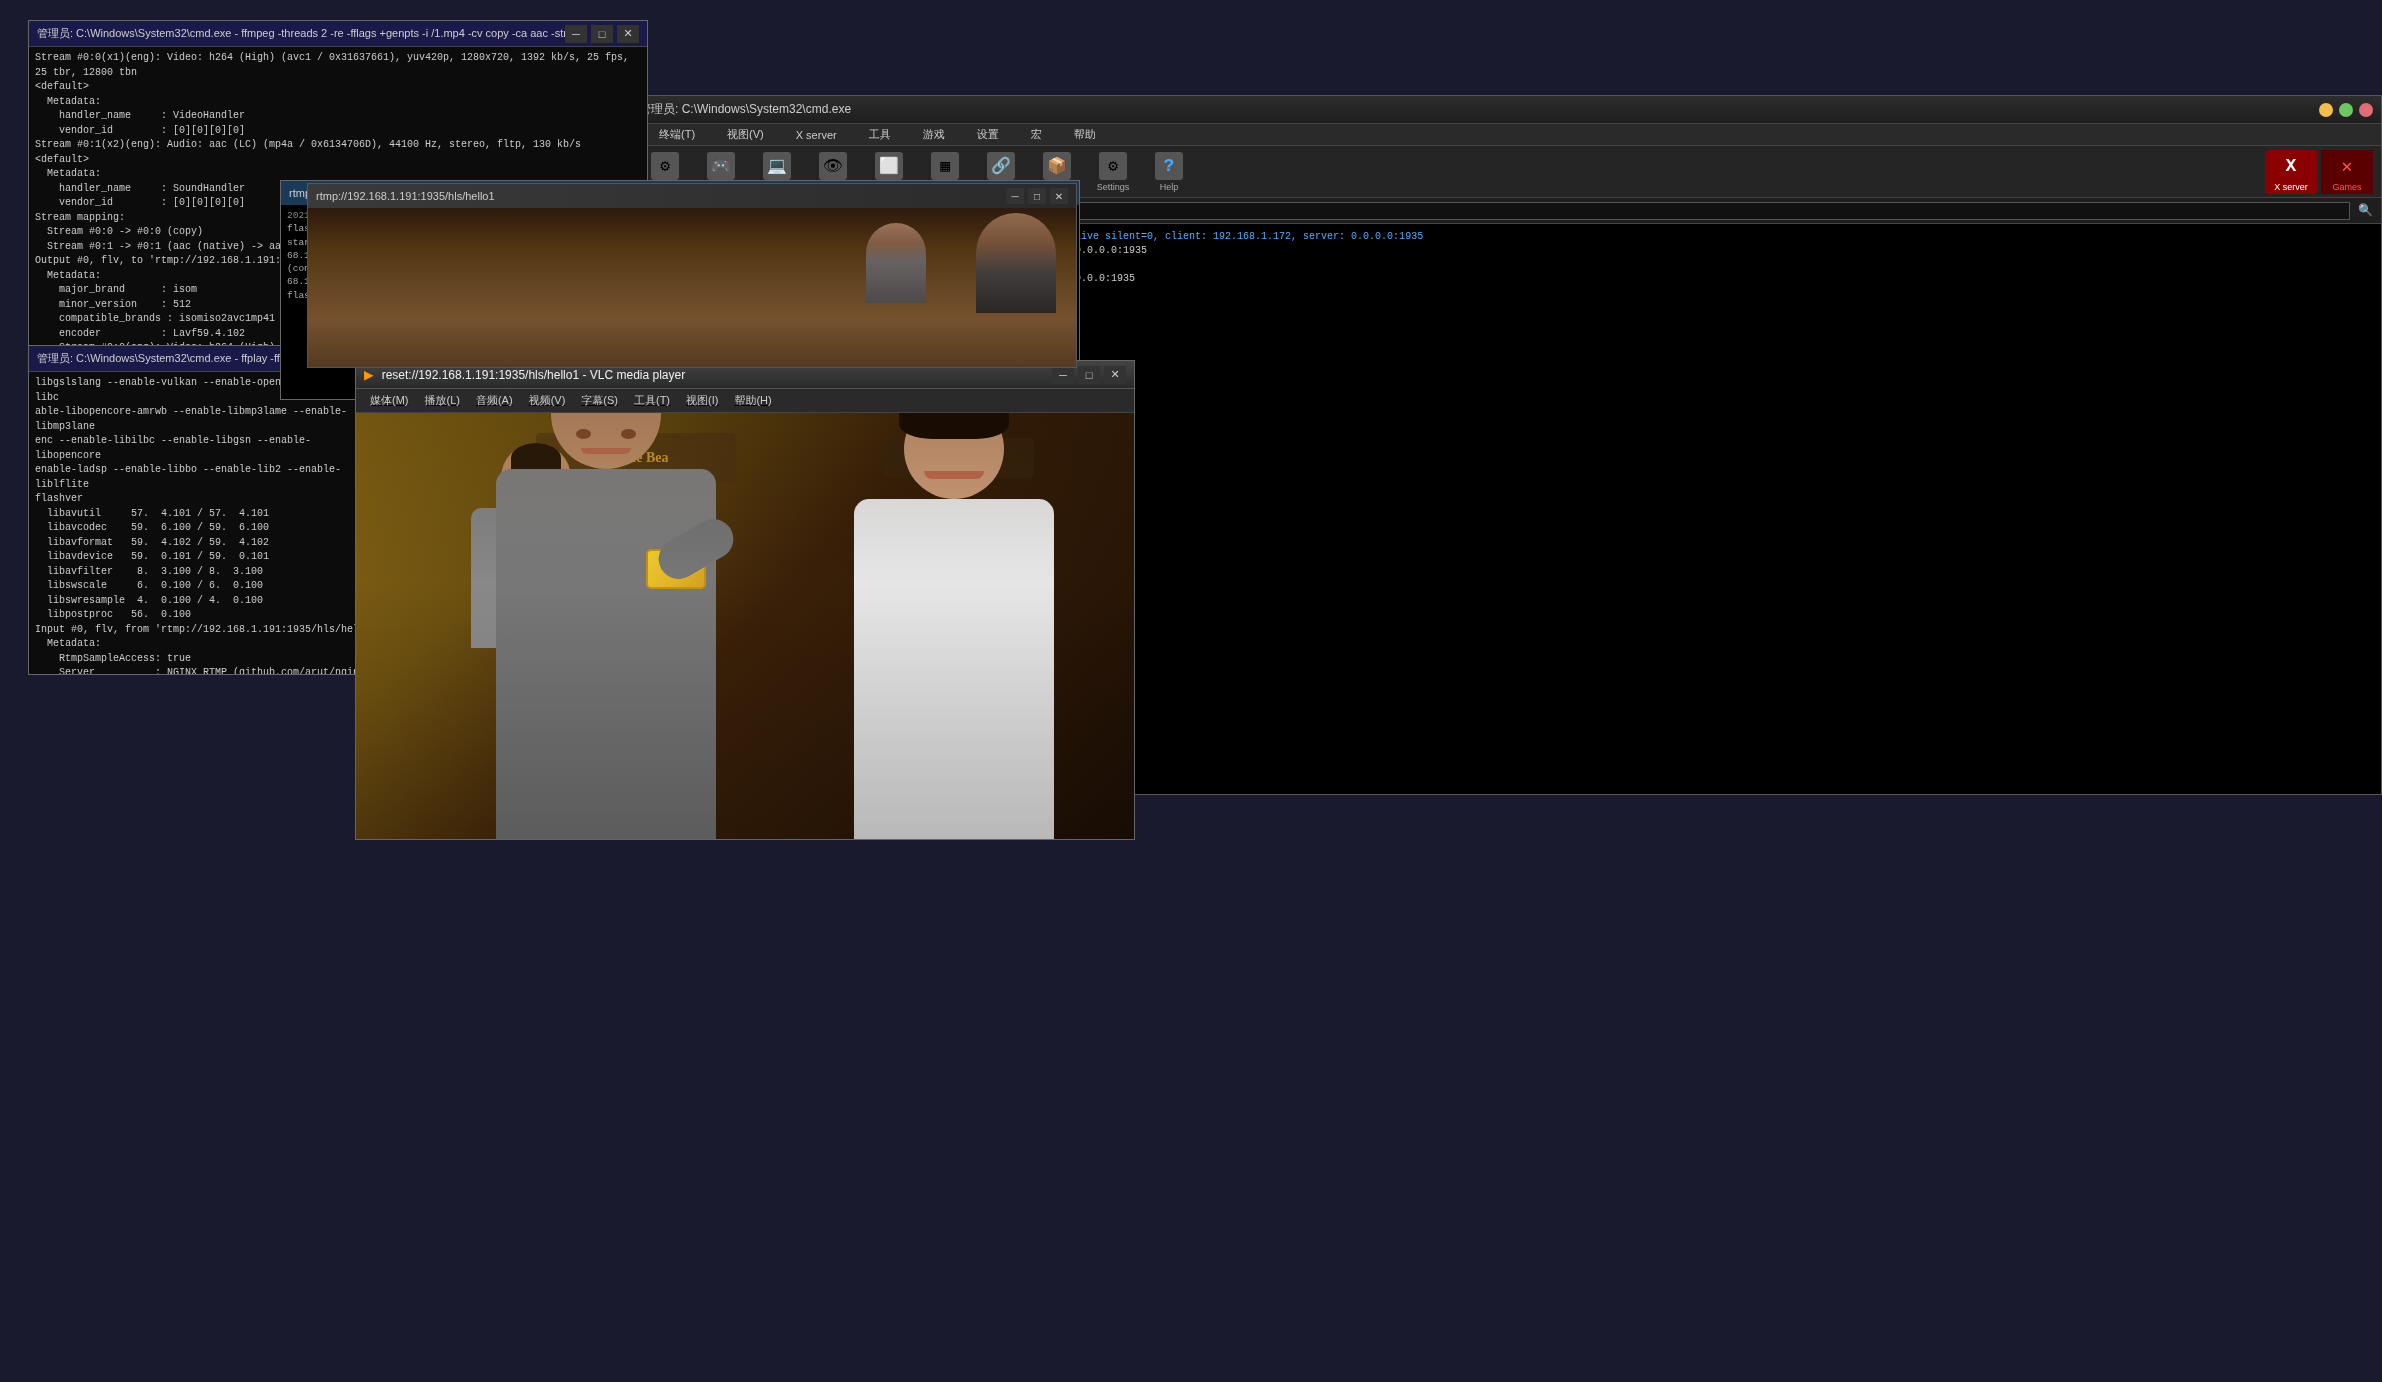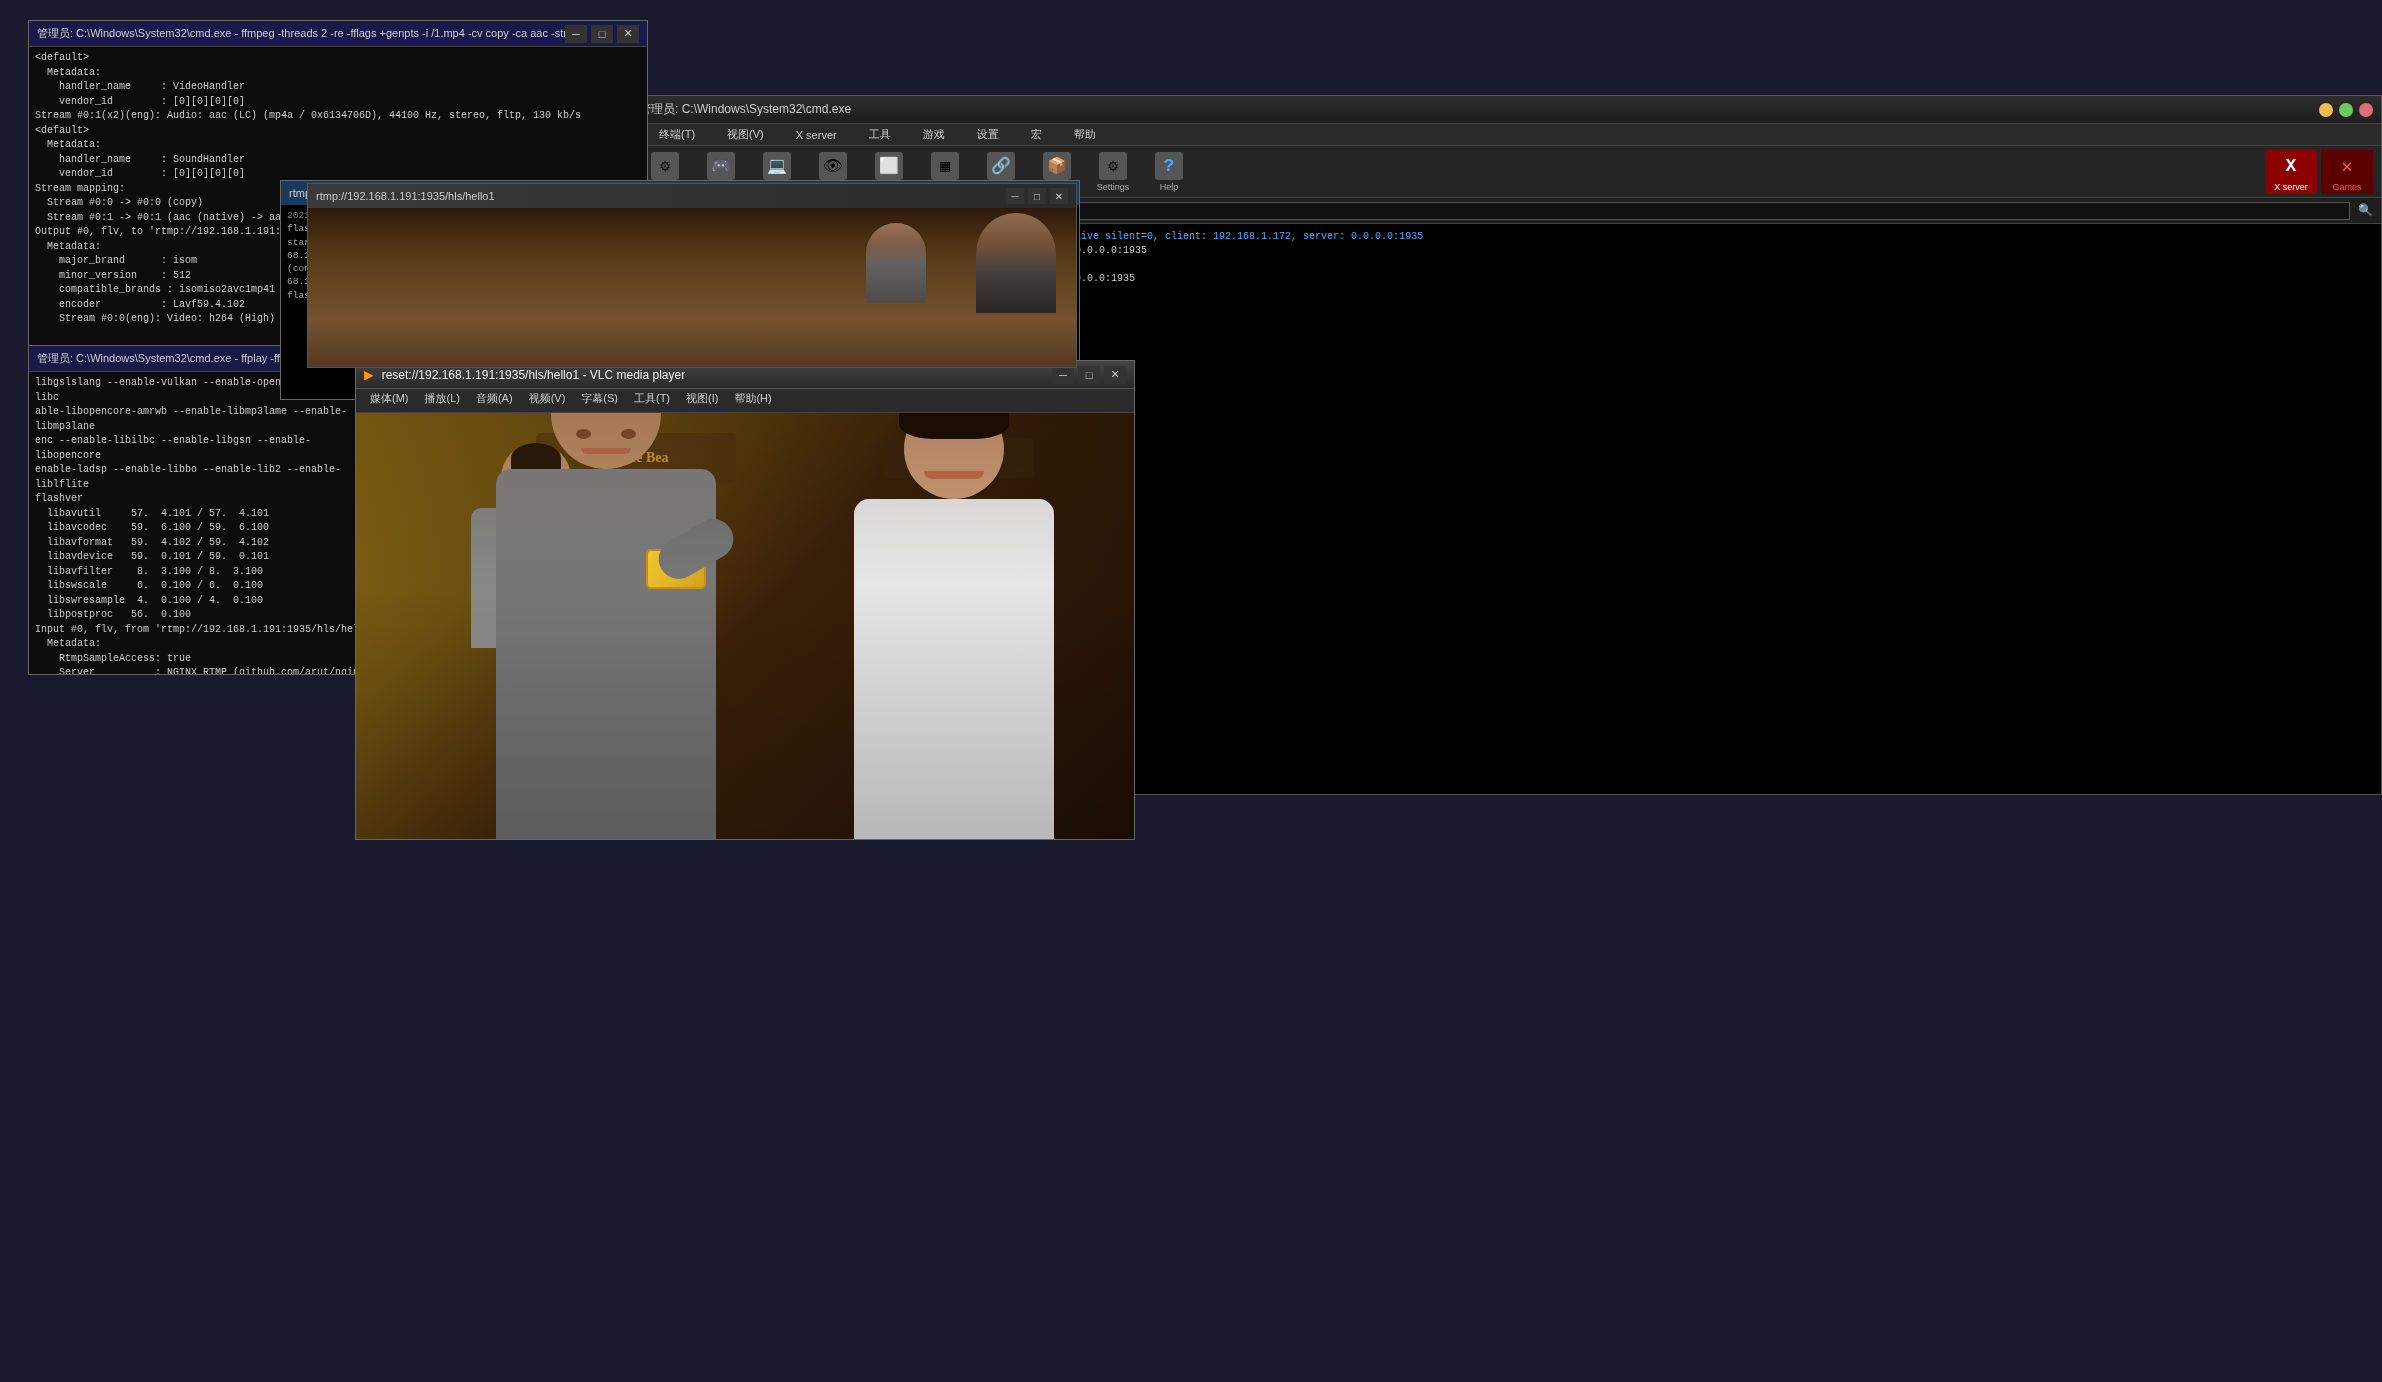--- a/index.html
+++ b/index.html
@@ -247,24 +247,25 @@
     .vlc-titlebar .title {
       color: #eee;
       font-size: 12px;
       flex: 1;
       font-family: Arial, sans-serif;
     }
     .vlc-menubar {
       height: 24px;
       background: #2a2a2a;
       display: flex;
-      align-items: flex-start;
+      align-items: center;
       padding: 0 8px;
       gap: 4px;
       border-bottom: 1px solid #444;
+      text-decoration: underline;
     }
     .vlc-menubar span {
       color: #ccc;
       font-size: 11px;
       font-family: Arial, sans-serif;
       padding: 2px 6px;
       cursor: pointer;
     }
     .vlc-video {
       width: 100%;
@@ -426,20 +427,21 @@
 <div class="cmd-window-1">
   <div class="cmd-titlebar">
     <span class="title">管理员: C:\Windows\System32\cmd.exe - ffmpeg -threads 2 -re -fflags +genpts -i /1.mp4 -cv copy -ca aac -strict -2 -f flv rtmp://192.16...</span>
     <div class="cmd-win-controls">
       <button class="cmd-win-btn">─</button>
       <button class="cmd-win-btn">□</button>
       <button class="cmd-win-btn close">✕</button>
     </div>
   </div>
   <div class="cmd-body">
+    <div>Stream #0:0(x1)(eng): Video: h264 (High) (avc1 / 0x31637661), yuv420p, 1280x720, 1392 kb/s, 25 fps, 25 tbr, 12800 tbn</div>
     <div>&lt;default&gt;</div>
     <div>&nbsp;&nbsp;Metadata:</div>
     <div>&nbsp;&nbsp;&nbsp;&nbsp;handler_name&nbsp;&nbsp;&nbsp;&nbsp;&nbsp;: VideoHandler</div>
     <div>&nbsp;&nbsp;&nbsp;&nbsp;vendor_id&nbsp;&nbsp;&nbsp;&nbsp;&nbsp;&nbsp;&nbsp;&nbsp;: [0][0][0][0]</div>
     <div>Stream #0:1(x2)(eng): Audio: aac (LC) (mp4a / 0x6134706D), 44100 Hz, stereo, fltp, 130 kb/s &lt;default&gt;</div>
     <div>&nbsp;&nbsp;Metadata:</div>
     <div>&nbsp;&nbsp;&nbsp;&nbsp;handler_name&nbsp;&nbsp;&nbsp;&nbsp;&nbsp;: SoundHandler</div>
     <div>&nbsp;&nbsp;&nbsp;&nbsp;vendor_id&nbsp;&nbsp;&nbsp;&nbsp;&nbsp;&nbsp;&nbsp;&nbsp;: [0][0][0][0]</div>
     <div>Stream mapping:</div>
     <div>&nbsp;&nbsp;Stream #0:0 -&gt; #0:0 (copy)</div>

